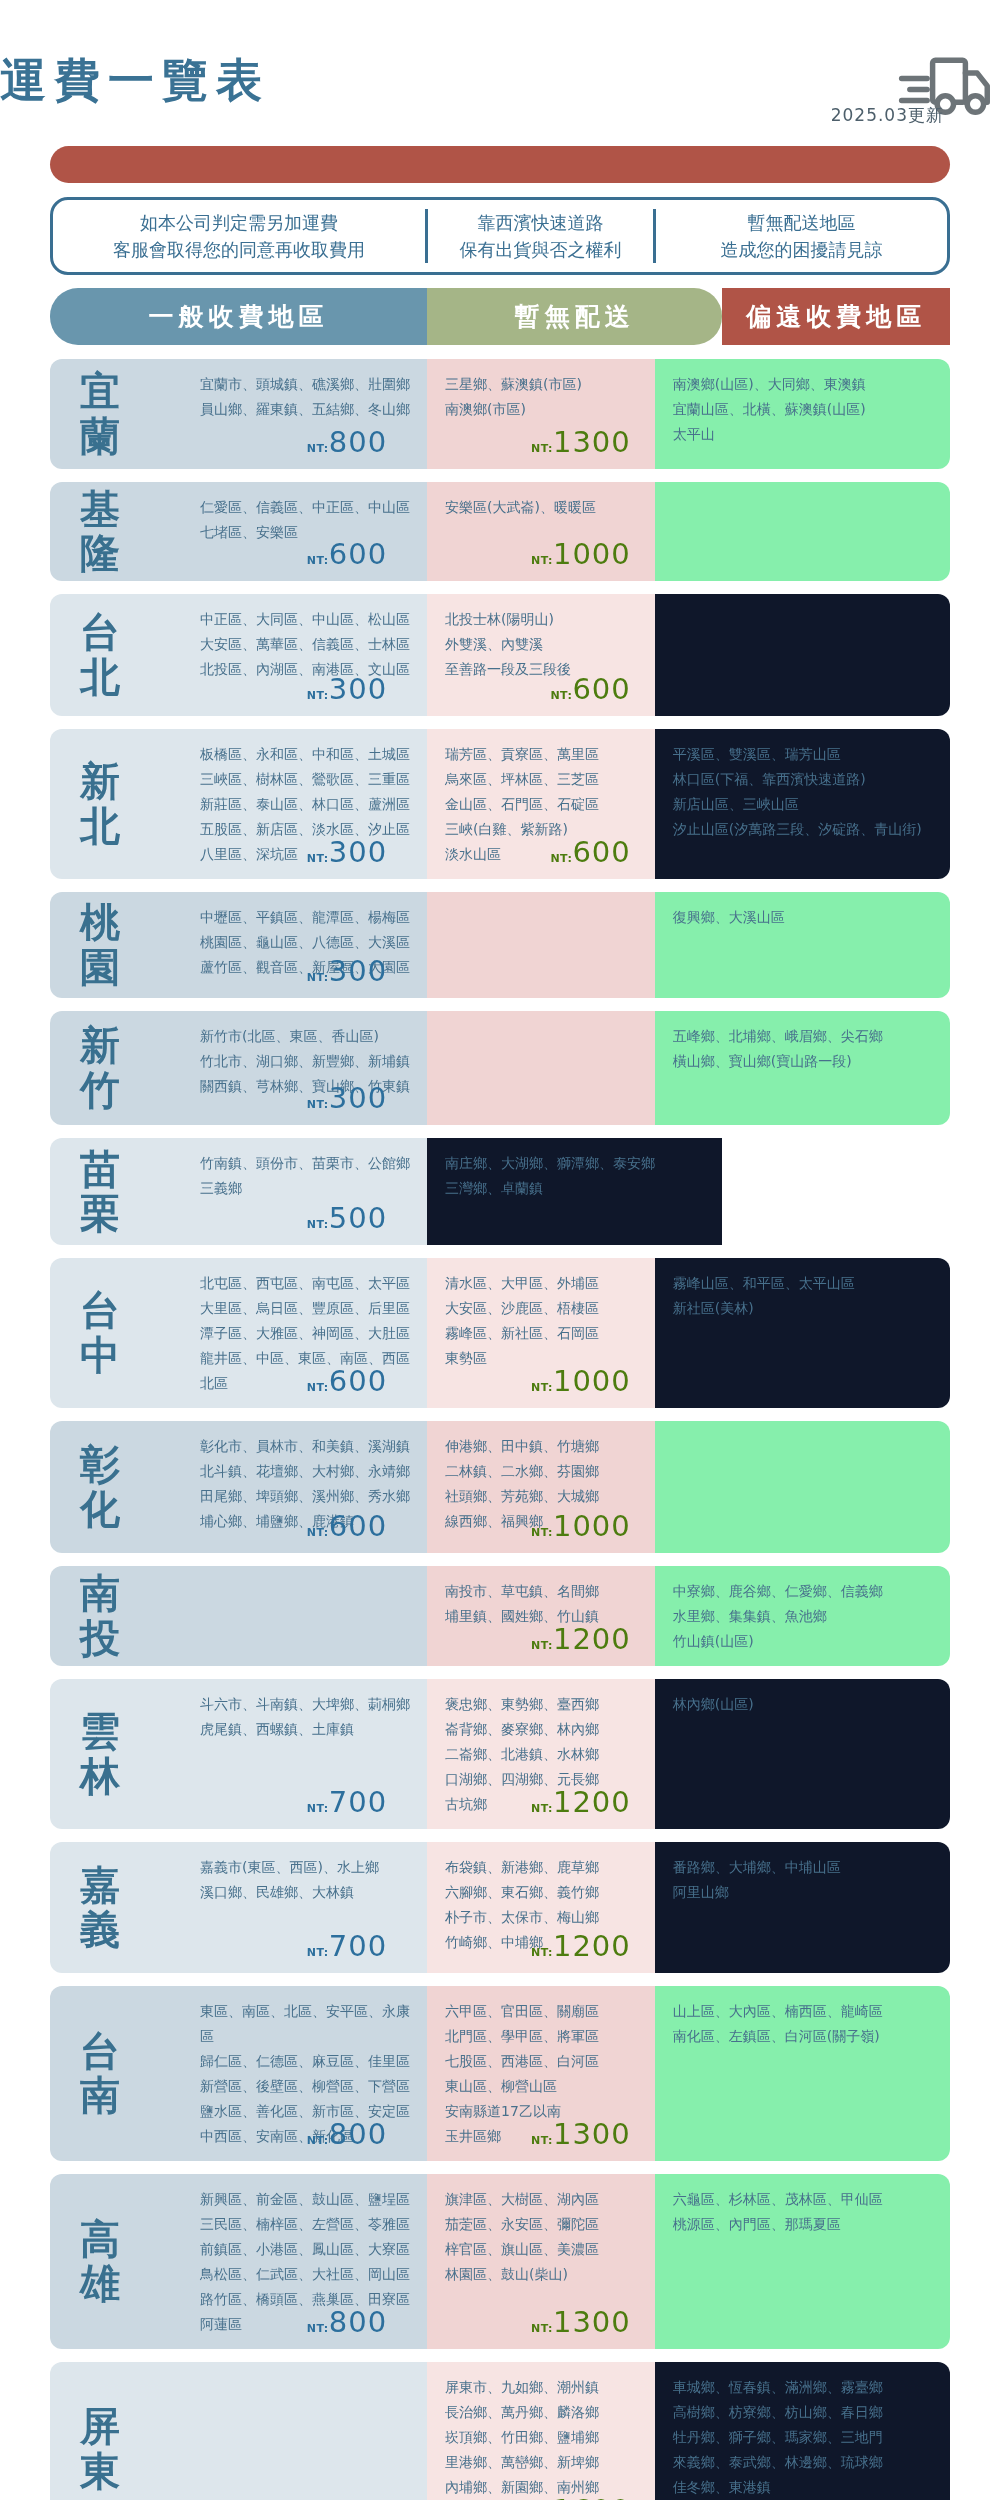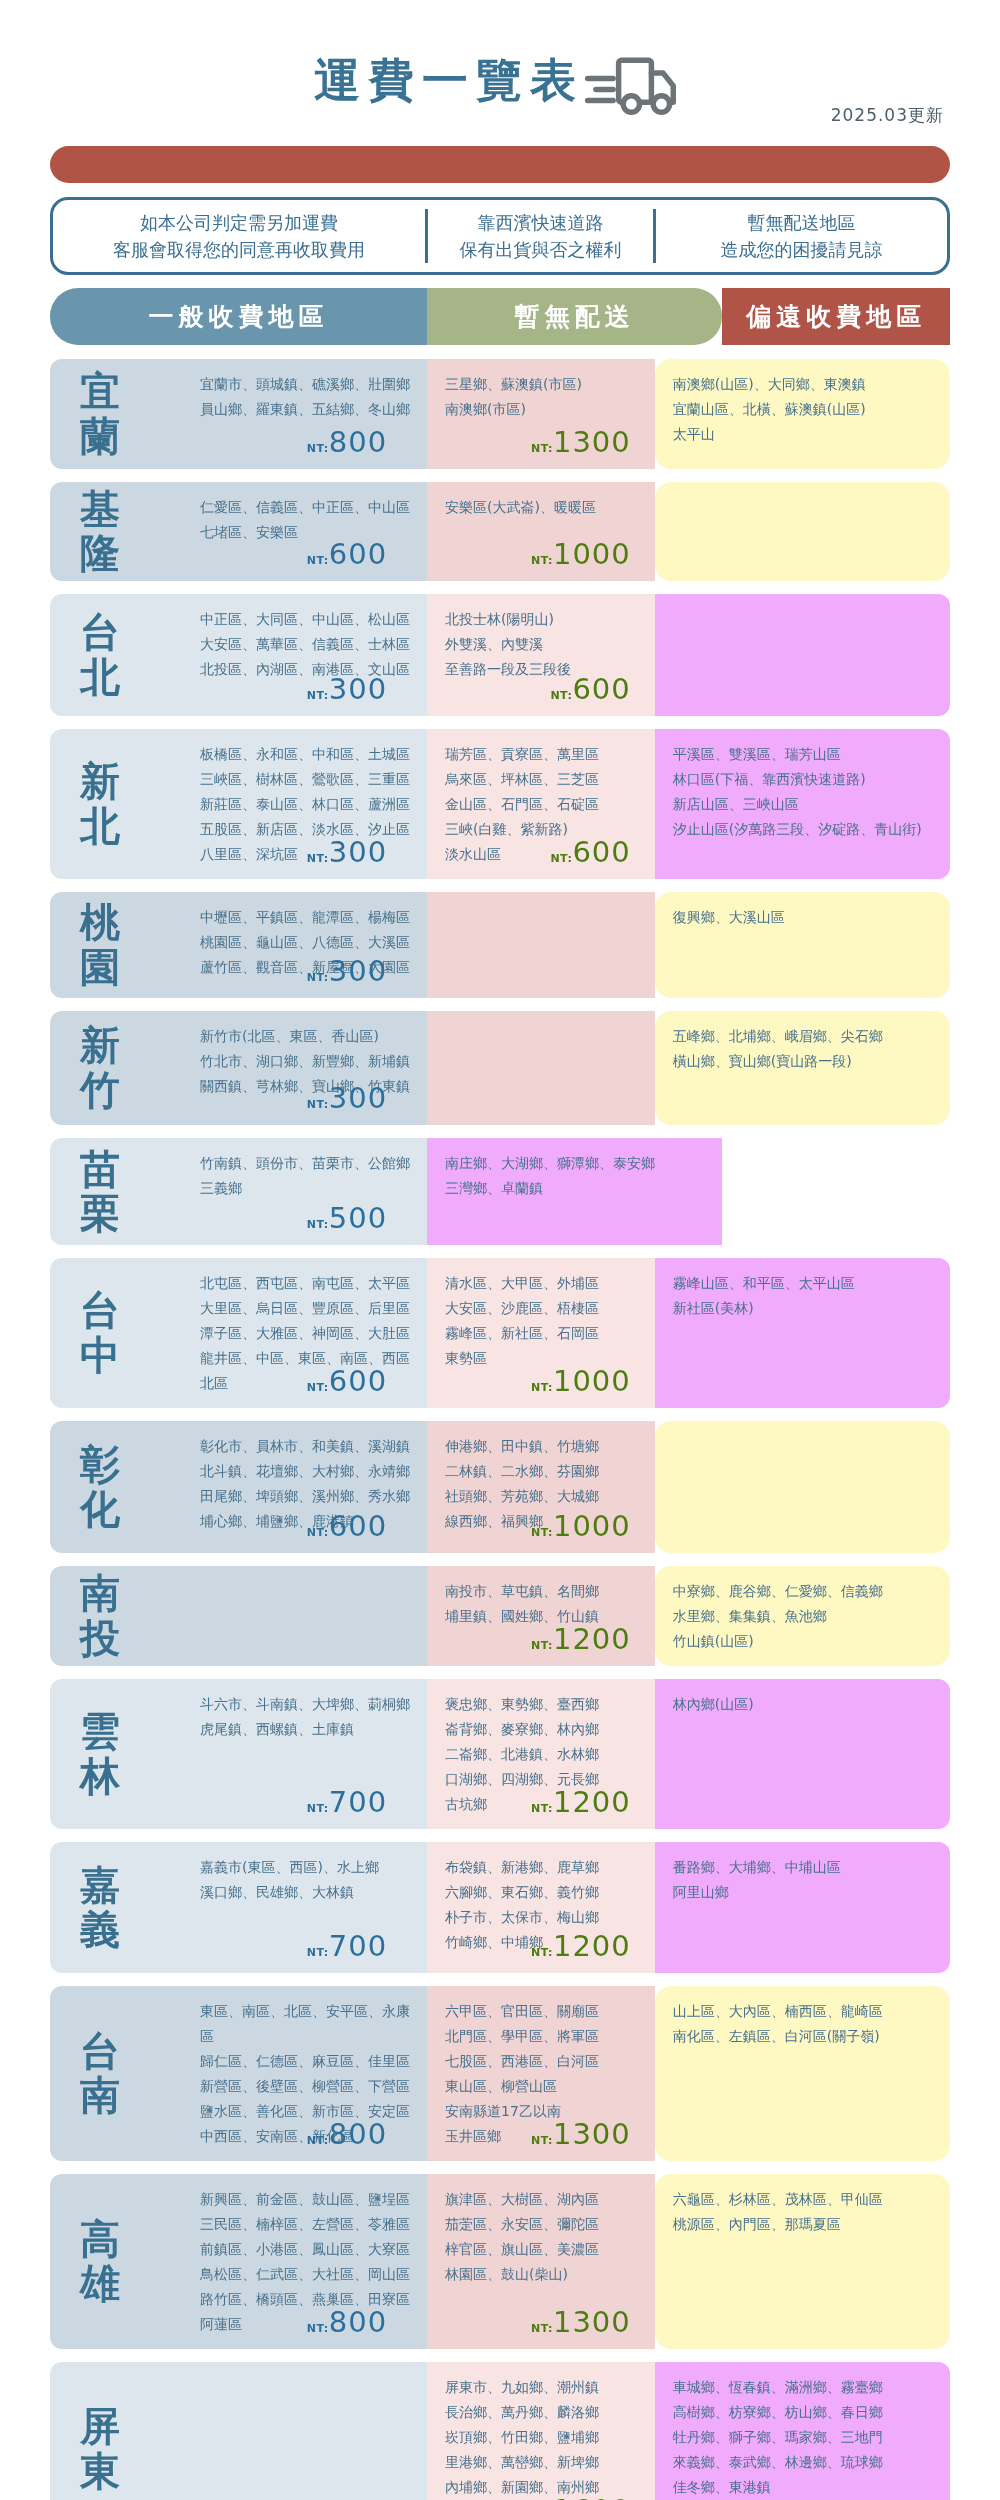--- a/index.html
+++ b/index.html
@@ -1,21 +1,21 @@
 <!DOCTYPE html>
 <html><head>
 <meta charset="utf-8">
 <style>
   html,body { margin:0; padding:0; background:#ffffff; }
   body { width:1000px; font-family:"DejaVu Sans","Liberation Sans",sans-serif; }
   .page { position:relative; width:1000px; min-height:2500px; background:#ffffff; }
 
   
   .hdr { position:relative; padding-top:42px; }
-  .title-row { display:flex; justify-content:center; align-items:center; gap:0; }
+  .title-row { display:flex; justify-content:space-between; align-items:center; gap:0; }
   .page-title { margin:0; font-size:46px; font-weight:bold; color:#3a7294; letter-spacing:8px; }
   .truck { width:102px; height:72px; margin-top:6px; }
   .updated { position:absolute; right:56px; top:104px; font-size:17px; color:#4d5f6b; letter-spacing:1px; }
 
   
   .red-bar { width:900px; height:37px; margin:26px auto 14px; background:#b05447; border-radius:19px; }
 
   
   .notice-box { width:900px; height:78px; margin:0 auto 13px; box-sizing:border-box;
     border:3px solid #3a6f92; border-radius:18px; background:#fff;
@@ -32,22 +32,22 @@
   .ch.red   { width:25.3%; background:#b05447; }
   .ch.green { width:32.8%; background:#a5b587; border-radius:0 28px 28px 0; }
 
   
   .row { display:flex; width:900px; margin:0 auto 13px; border-radius:12px; overflow:hidden; }
   .cell { position:relative; box-sizing:border-box; padding:13px 8px 12px 18px;
     font-size:14px; line-height:25px; color:#47708c; font-weight:500; }
   .c1 { width:41.9%; padding-left:150px; }
   .c2 { width:25.3%; }
   .c3 { width:32.8%; padding-right:14px; }
-  .row.dark  .c1 { background:#cbd8e1; } .row.dark  .c2 { background:#f0d4d3; } .row.dark  .c3 { background:#fef9c3;border-radius:16px; }
-  .row.light .c1 { background:#dde6ec; } .row.light .c2 { background:#f7e4e3; } .row.light .c3 { background:#f0abfc; }
+  .row.dark  .c1 { background:#cbd8e1; } .row.dark  .c2 { background:#f0d4d3; } .row.dark  .c3 { background:#86efac; }
+  .row.light .c1 { background:#dde6ec; } .row.light .c2 { background:#f7e4e3; } .row.light .c3 { background:#0f172a; }
   .row-label { position:absolute; left:30px; top:50%; transform:translateY(-50%);
     font-size:40px; font-weight:bold; color:#39708f; line-height:1.12; text-align:center; }
   .price { position:absolute; bottom:8px; right:40px; white-space:nowrap; }
   .c2 .price { right:24px; }
   .price .nt  { font-size:11px; font-weight:bold; letter-spacing:.5px; }
   .price .num { font-size:29px; font-weight:500; letter-spacing:1px; }
   .price.blue { color:#2c6f9d; }
   .price.red  { color:#4d7c0f; }
 </style>
 </head>

